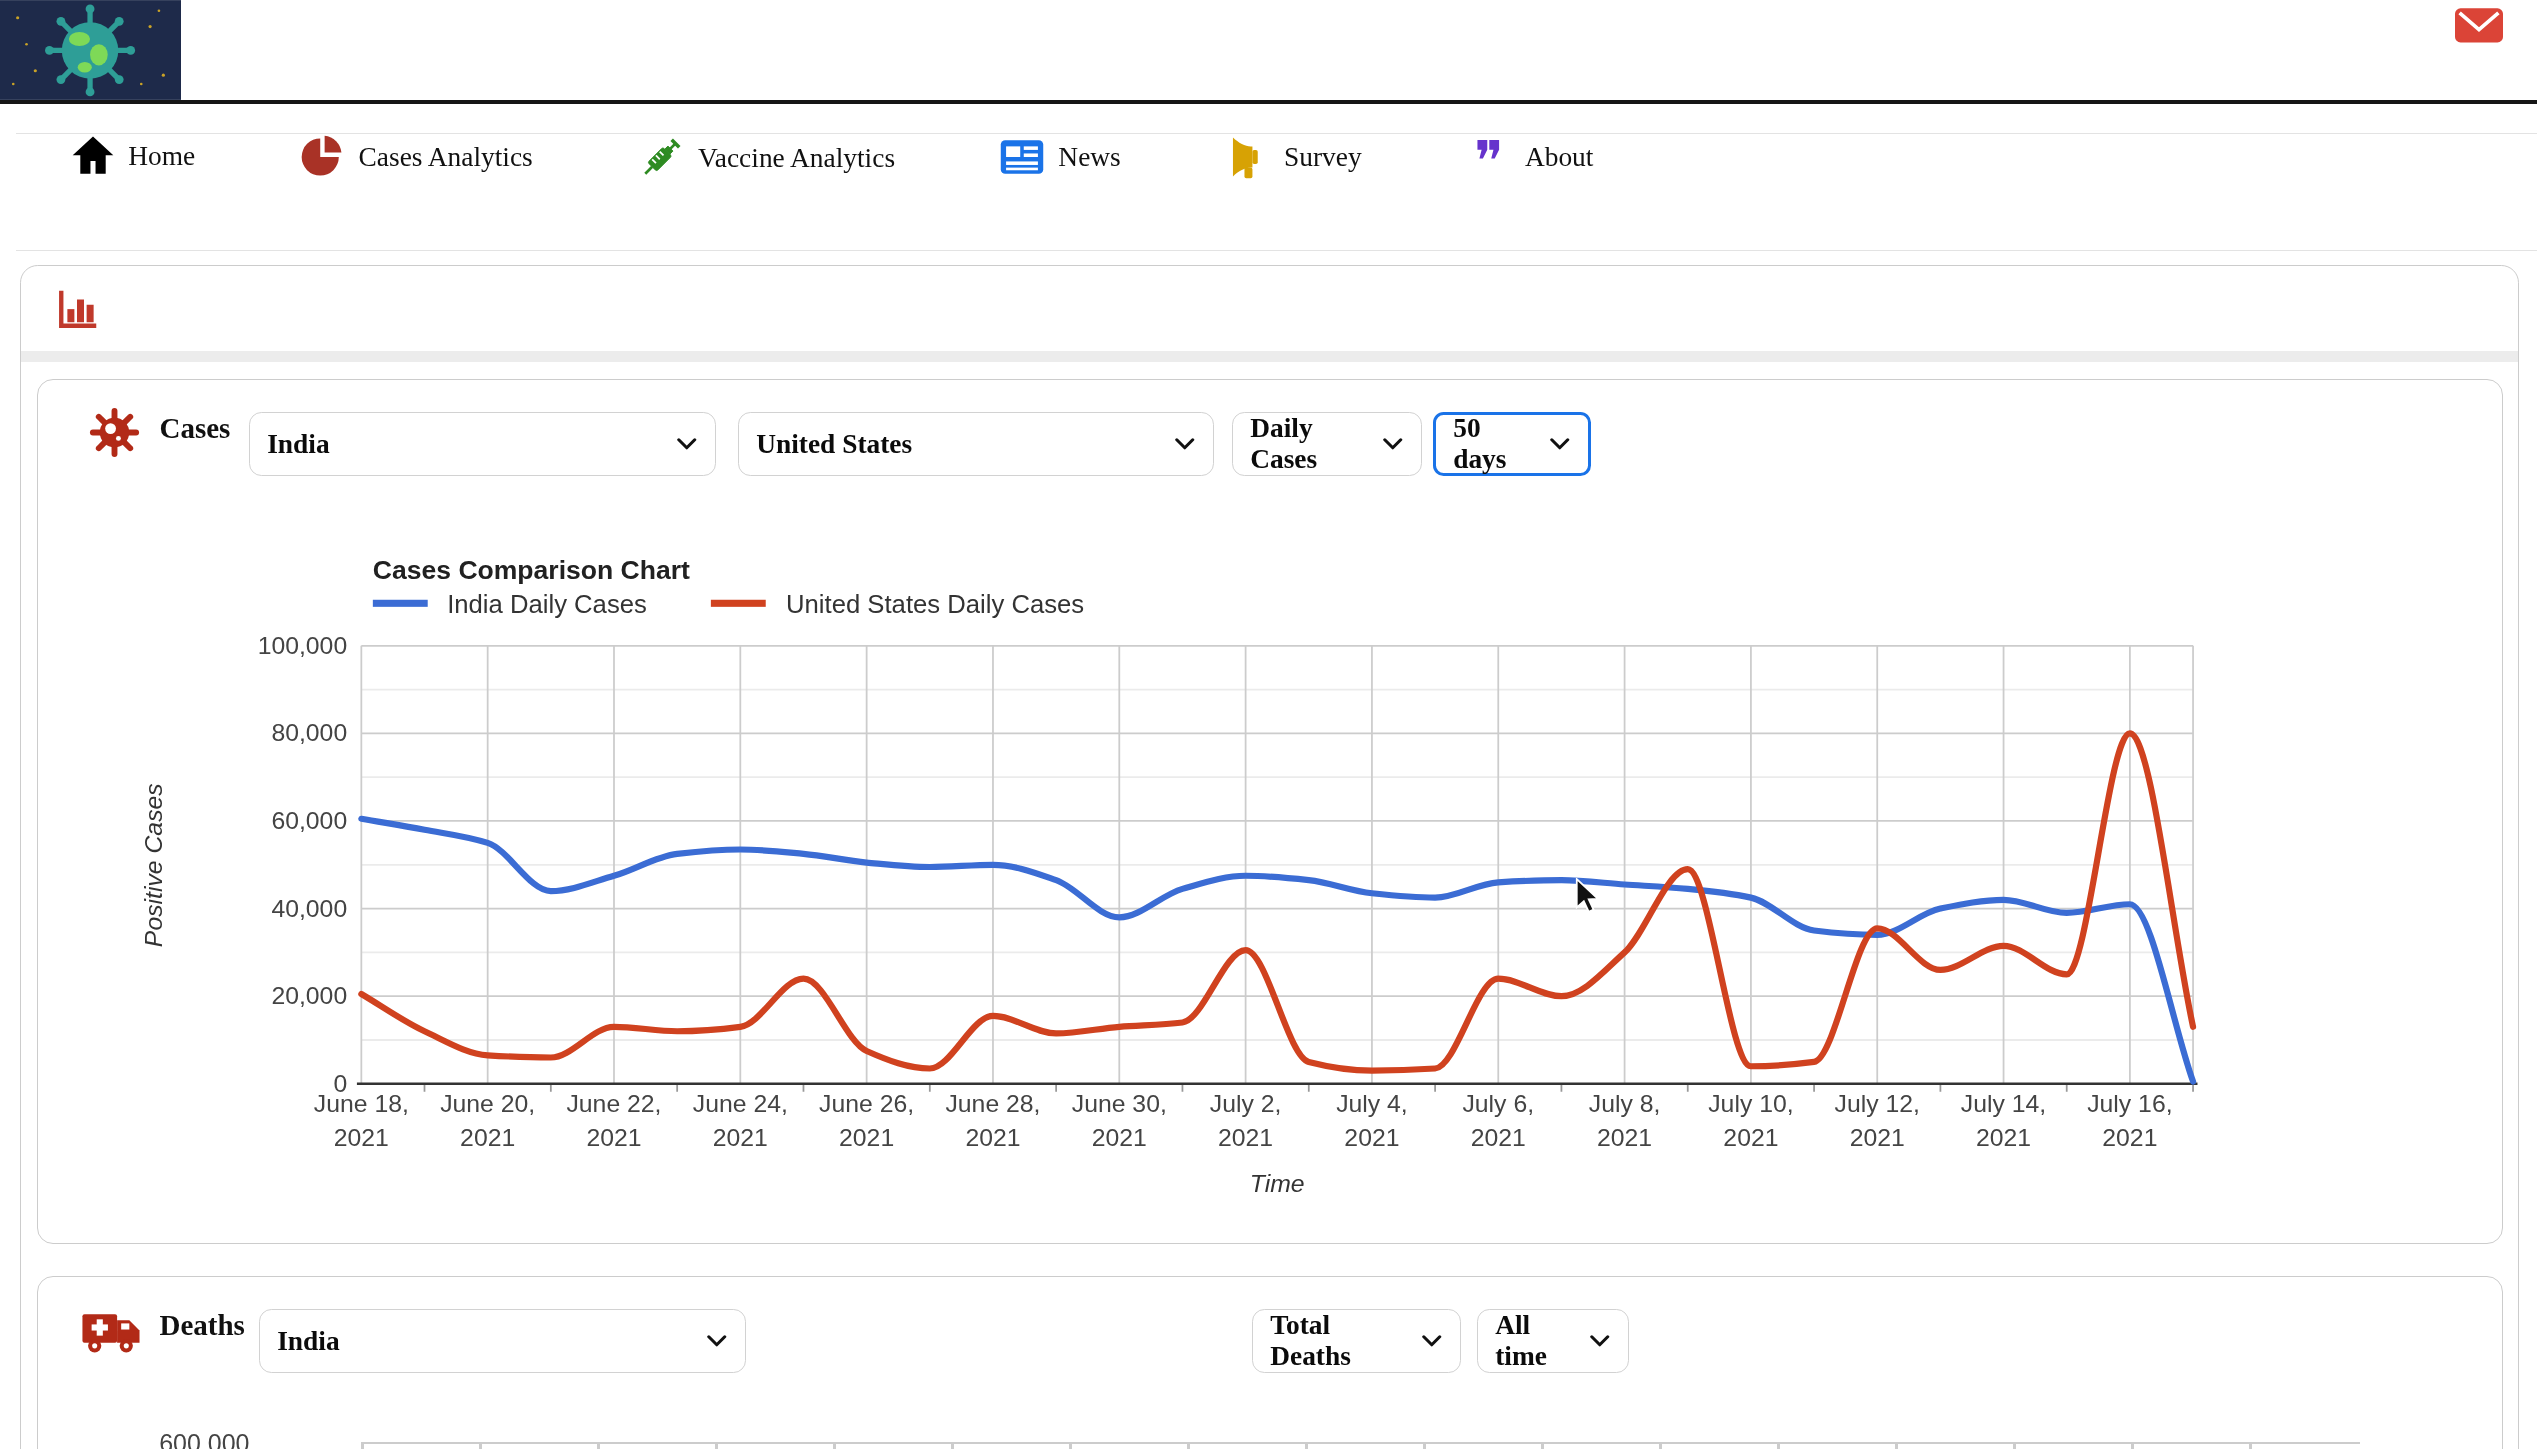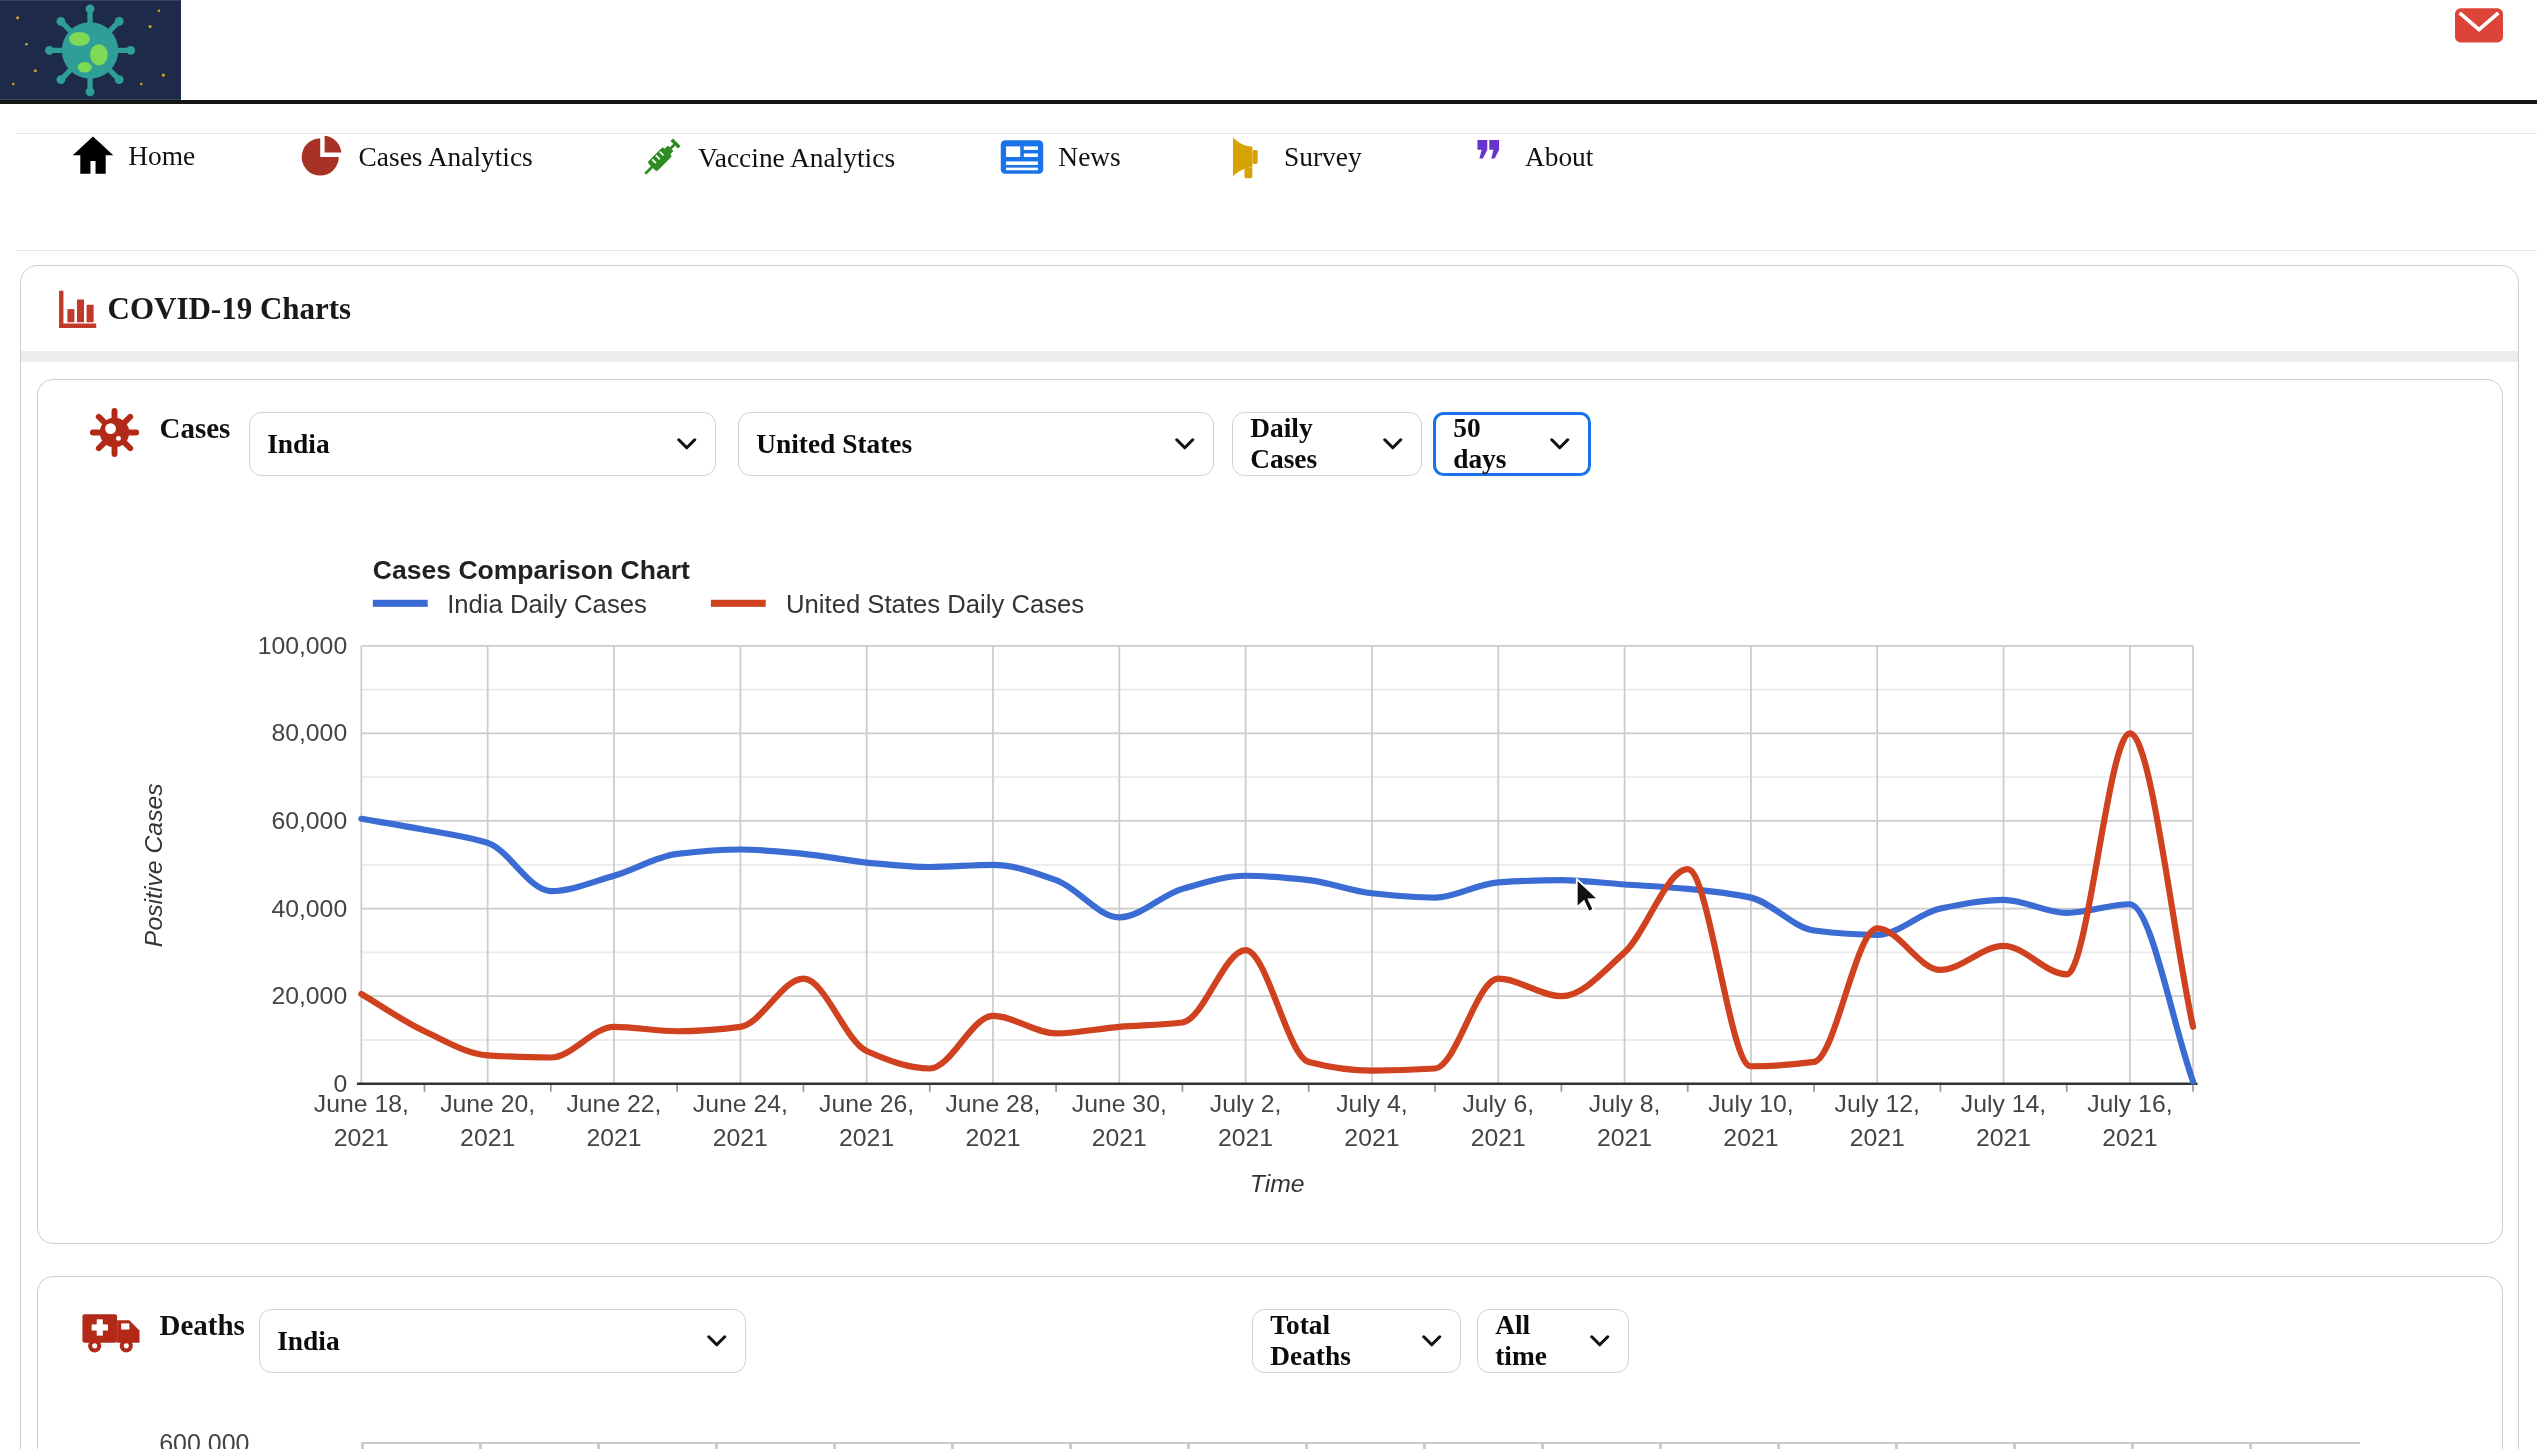--- a/index.html
+++ b/index.html
@@ -206,21 +206,20 @@
   <div class="section-card">
     <div class="section-head">
       <svg class="icon" width="42" height="42" viewBox="0 0 48 48">
         <path d="M6,2 V42 H46" stroke="#C0392B" stroke-width="5" fill="none"></path>
         <g fill="#C0392B">
             <rect x="13" y="23" width="8" height="15"></rect>
             <rect x="24" y="12" width="8" height="26"></rect>
             <rect x="35" y="18" width="8" height="20"></rect>
           </g>
         </svg>
-      <div class="section-title">COVID-19 Charts</div>
     </div>
     <div class="section-strip"></div>
 
     <div class="panel panel-cases">
       <div class="ctrl-row">
         <svg class="ctrl-icon" style="left:49px" width="55" height="55" viewBox="0 0 56 56">
           <g fill="#B22A17" stroke="#B22A17" stroke-width="6" stroke-linecap="round">
             <line x1="28" y1="6" x2="28" y2="16"></line>
               <line x1="28" y1="40" x2="28" y2="50"></line>
             <line x1="6" y1="28" x2="16" y2="28"></line>

